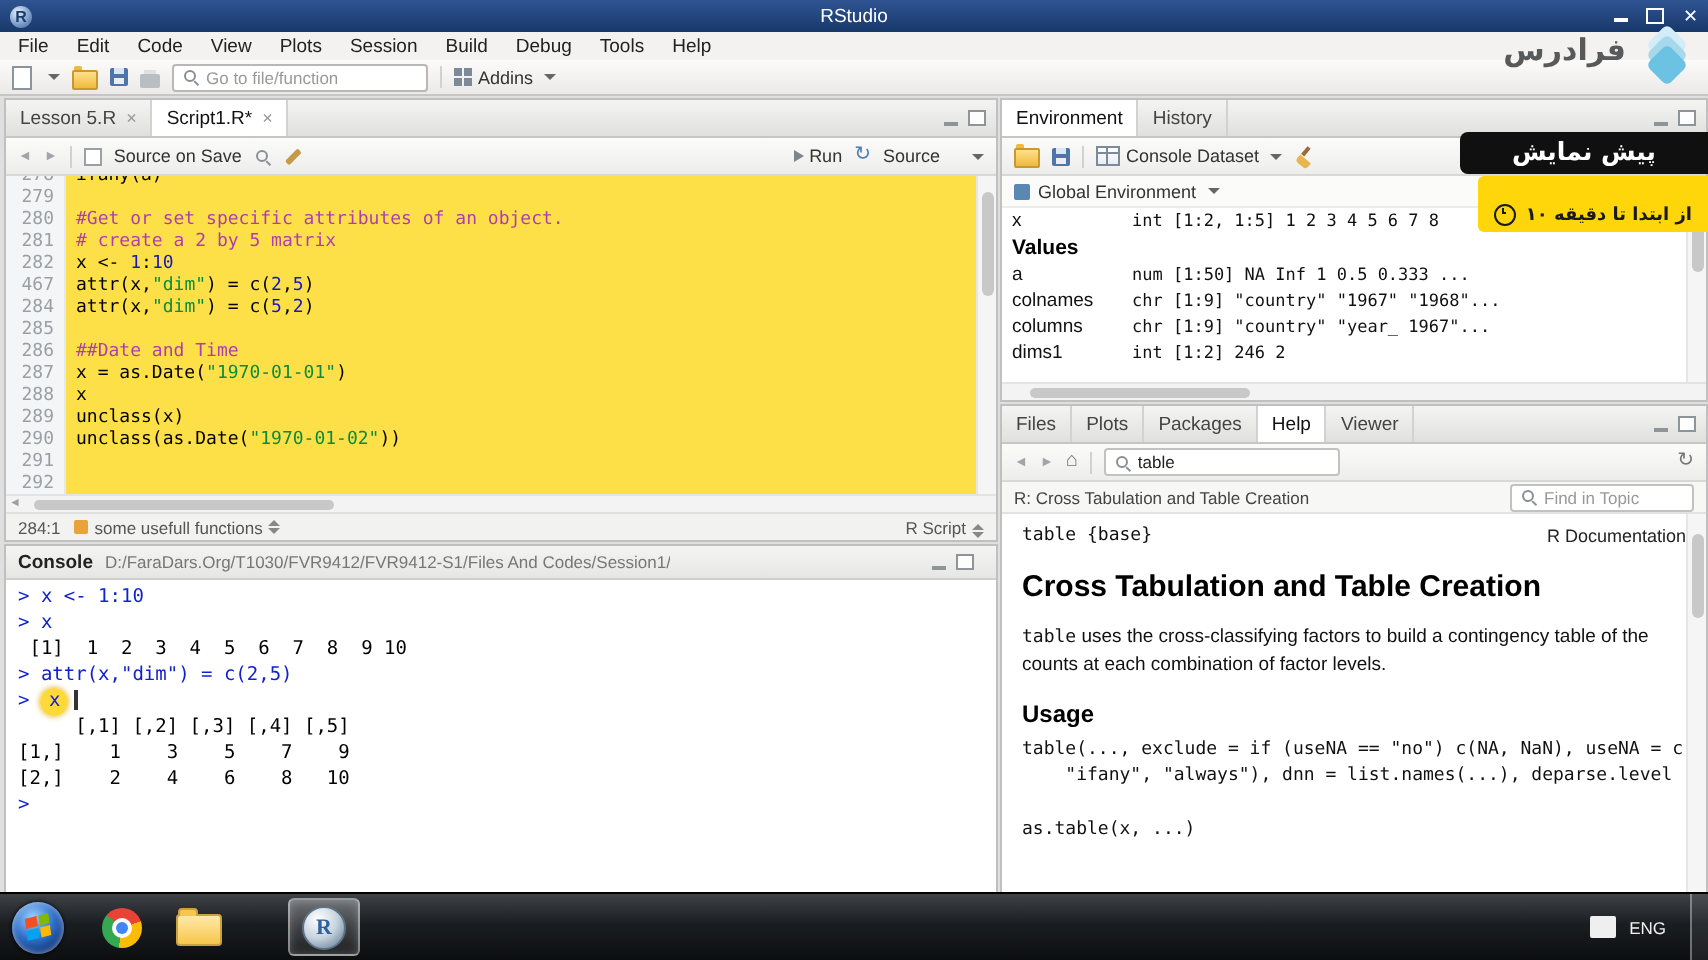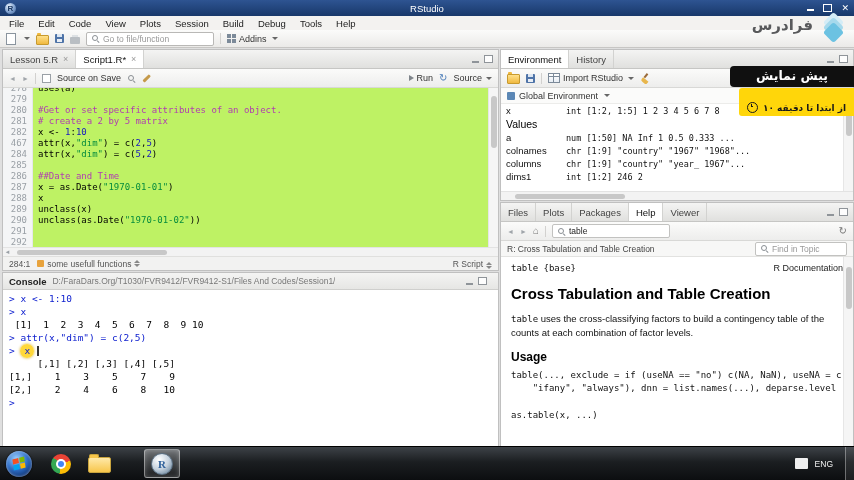--- a/index.html
+++ b/index.html
@@ -58,21 +58,21 @@
 
   .pane-toolbar{height:18px;flex:0 0 auto;background:linear-gradient(#fbfbfa,#ededec);border-bottom:1px solid #d8d8d6;display:flex;align-items:center;gap:6px;padding:0 6px;font-size:9px;color:#333}
   .nav-arrow{font-size:7px;color:#a0a5aa}
   .checkbox{width:7px;height:7px;border:1px solid #9aa0a6;background:#fff;display:inline-block}
   .ic-pencil{width:9px;height:2.5px;background:#c59a4a;transform:rotate(-45deg);border-radius:1px}
   .play{width:0;height:0;border-top:3.5px solid transparent;border-bottom:3.5px solid transparent;border-left:5px solid #7f858b;display:inline-block}
   .rerun{font-size:10px;color:#4b7cb8;line-height:1}
   .spacer{flex:1}
 
   
-  .code-wrap{flex:1;position:relative;overflow:hidden;background:#bef264}
+  .code-wrap{flex:1;position:relative;overflow:hidden;background:#fde047}
   .code-scroll{margin-top:-5px}
   .code-line{display:flex;height:11px;line-height:11px;font-family:"DejaVu Sans Mono",monospace;font-size:9px;white-space:pre}
   .gutter{flex:0 0 24px;text-align:right;padding-right:5px;color:#9aa0a6;background:#f4f5f6;border-right:1px solid #e6e8ea}
   .code-text{padding-left:5px}
   .tok-plain{color:#000}
   .tok-comment{color:#b03db0}
   .tok-string{color:#068c3d}
   .tok-number{color:#1616c2}
   .vscroll{position:absolute;top:0;right:0;bottom:0;width:9px;background:#f5f5f5;border-left:1px solid #e6e6e6}
   .vthumb{position:absolute;left:1.5px;width:6px;border-radius:3px;background:#c8c8c8}
@@ -105,21 +105,21 @@
   .ic-table{width:10px;height:8px;border:1px solid #7c8a99;background:linear-gradient(#fff,#e8eef5);position:relative}
   .ic-table::before{content:"";position:absolute;top:2px;left:0;right:0;height:1px;background:#7c8a99}
   .ic-table::after{content:"";position:absolute;left:4px;top:0;bottom:0;width:1px;background:#7c8a99}
   .ic-broom{width:10px;height:10px;position:relative}
   .ic-broom::before{content:"";position:absolute;left:5px;top:0;width:1.5px;height:5px;background:#9a6a3a;transform:rotate(40deg)}
   .ic-broom::after{content:"";position:absolute;left:1px;bottom:0;width:7px;height:4px;background:#e8b64c;border-radius:0 0 2px 2px;transform:rotate(40deg)}
   .env-rows{flex:1;overflow:hidden;background:#fff;position:relative}
   .env-row{display:flex;align-items:center;height:13px;padding:0 5px;font-size:9.5px;color:#111}
   .env-name{flex:0 0 60px}
   .env-value{font-family:"DejaVu Sans Mono",monospace;font-size:8.5px;white-space:pre;overflow:hidden}
-  .env-section{height:14px;display:flex;align-items:center;padding:0 5px;font-weight:normal;font-size:10.5px;color:#000}
+  .env-section{height:14px;display:flex;align-items:center;padding:0 5px;font-weight:bold;font-size:10.5px;color:#000}
 
   
   .help-crumb{height:15px;flex:0 0 auto;display:flex;align-items:center;gap:4px;padding:0 6px;font-size:8.5px;color:#444;background:#f7f7f6;border-bottom:1px solid #e2e2e0}
   .home-ic{font-size:10px;color:#777;line-height:1}
   .refresh-ic{font-size:10px;color:#777;line-height:1}
   .help-content{flex:1;background:#fff;padding:6px 10px;position:relative;overflow:hidden}
   .topic-row{display:flex;font-size:9px;color:#222}
   .topic-doc{margin-left:auto}
   .help-title{font-size:15px;font-weight:bold;margin:12px 0 10px;color:#000}
   .help-h2{font-size:12px;font-weight:bold;margin:10px 0 5px;color:#000}
@@ -238,28 +238,28 @@
         <span class="checkbox"></span>
         <span>Source on Save</span>
         <span class="mag"></span>
         <span class="ic-pencil"></span>
         <span class="spacer"></span>
         <span style="display:flex;align-items:center;gap:3px">
           <span class="play"></span>
           <span>Run</span>
         </span>
         <span class="rerun">↻</span>
-        <span style="display:flex;align-items:center;gap:2px">
+        <span style="display:flex;align-items:center;gap:14px">
           <span>Source</span>
           <span class="caret"></span>
         </span>
       </div>
       <div class="code-wrap">
         <div class="code-scroll" id="code-lines">
-            <div class="code-line"><span class="gutter">278</span><span class="code-text"><span class="tok-plain">uses(a)</span></span></div>
+            <div class="code-line"><span class="gutter">278</span><span class="code-text"><span class="tok-plain">ifany(a)</span></span></div>
             <div class="code-line"><span class="gutter">279</span><span class="code-text"></span></div>
             <div class="code-line"><span class="gutter">280</span><span class="code-text"><span class="tok-comment">#Get or set specific attributes of an object.</span></span></div>
             <div class="code-line"><span class="gutter">281</span><span class="code-text"><span class="tok-comment"># create a 2 by 5 matrix</span></span></div>
             <div class="code-line"><span class="gutter">282</span><span class="code-text"><span class="tok-plain">x &lt;- </span><span class="tok-number">1</span><span class="tok-plain">:</span><span class="tok-number">10</span></span></div>
             <div class="code-line"><span class="gutter">467</span><span class="code-text"><span class="tok-plain">attr(x,</span><span class="tok-string">"dim"</span><span class="tok-plain">) = c(</span><span class="tok-number">2</span><span class="tok-plain">,</span><span class="tok-number">5</span><span class="tok-plain">)</span></span></div>
             <div class="code-line"><span class="gutter">284</span><span class="code-text"><span class="tok-plain">attr(x,</span><span class="tok-string">"dim"</span><span class="tok-plain">) = c(</span><span class="tok-number">5</span><span class="tok-plain">,</span><span class="tok-number">2</span><span class="tok-plain">)</span></span></div>
             <div class="code-line"><span class="gutter">285</span><span class="code-text"></span></div>
             <div class="code-line"><span class="gutter">286</span><span class="code-text"><span class="tok-comment">##Date and Time</span></span></div>
             <div class="code-line"><span class="gutter">287</span><span class="code-text"><span class="tok-plain">x = as.Date(</span><span class="tok-string">"1970-01-01"</span><span class="tok-plain">)</span></span></div>
             <div class="code-line"><span class="gutter">288</span><span class="code-text"><span class="tok-plain">x</span></span></div>
@@ -333,21 +333,21 @@
           <span class="pc-min"></span>
           <span class="pc-max"></span>
         </div>
       </div>
       <div class="pane-toolbar">
         <span class="ic-folder"></span>
         <span class="ic-save"></span>
         <span class="sep"></span>
         <span style="display:flex;align-items:center;gap:3px">
           <span class="ic-table"></span>
-          <span>Import RStudio</span>
+          <span>Console Dataset</span>
           <span class="caret"></span>
         </span>
         <span class="ic-broom"></span>
       </div>
       <div class="env-scope">
         <span class="ic-cube"></span>
         <span>Global Environment</span>
         <span class="caret"></span>
         <span class="spacer"></span>
         <span class="search-box" style="width:96px">

